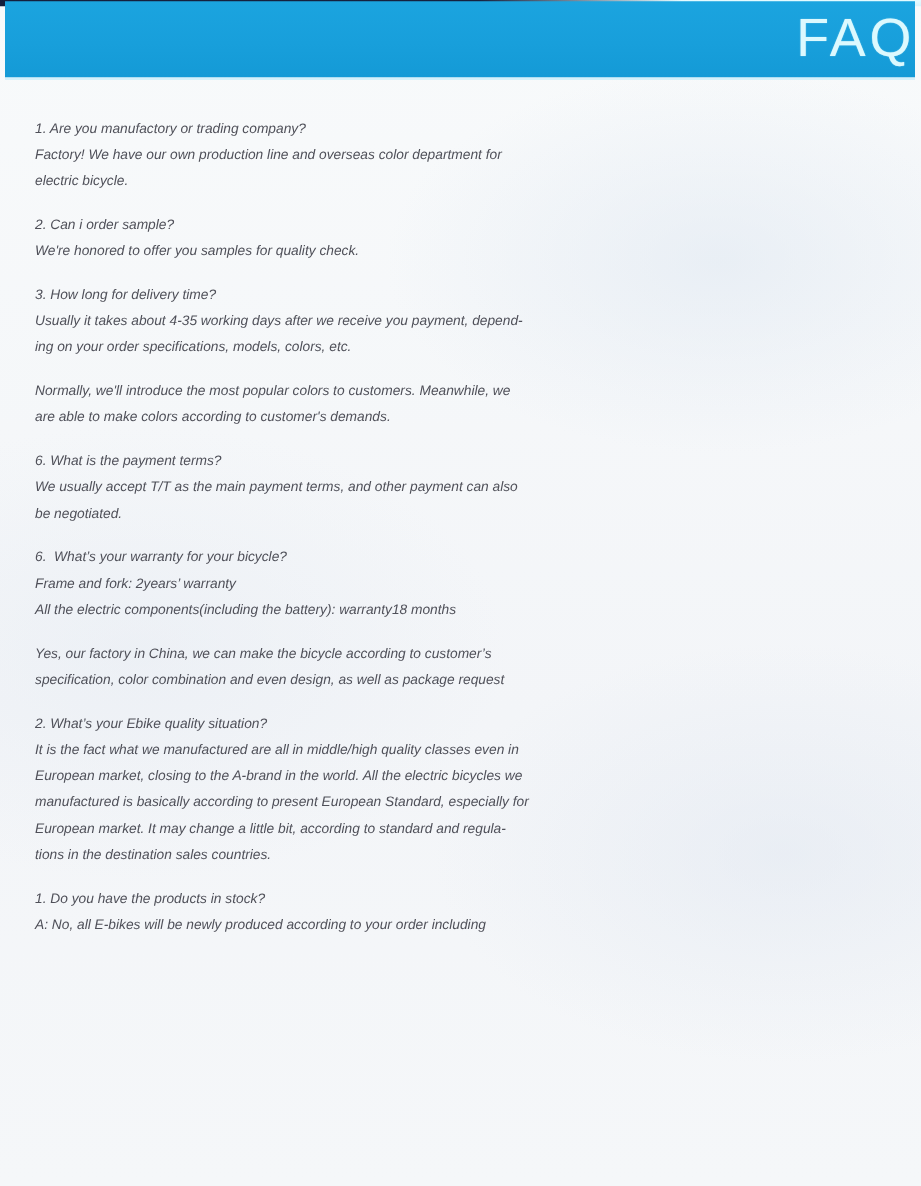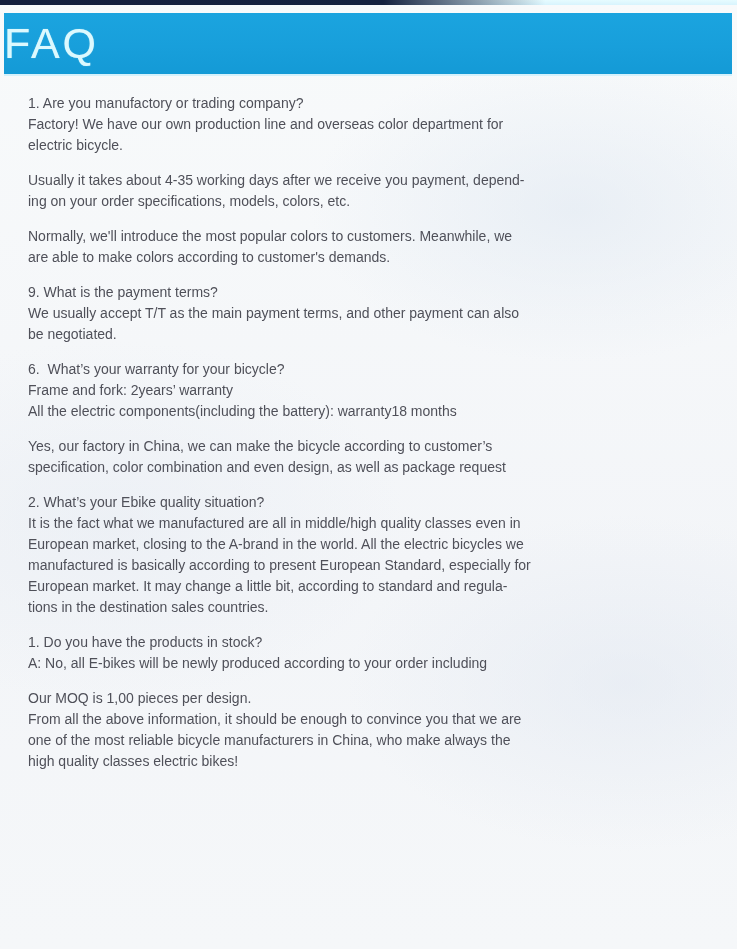--- a/index.html
+++ b/index.html
@@ -24,29 +24,29 @@
     position: absolute;
     top: 0; left: 0; right: 0;
     height: 5px;
     background:
       linear-gradient(90deg, #141f3d 0%, #15223f 52%, rgba(21,34,63,0) 74%),
       linear-gradient(180deg, #e6fbff, #d8f4fd);
   }
 
   .faq-banner {
     position: absolute;
-    top: 13px;
+    top: 1px;
     left: 4px;
     right: 5px;
     height: 63px;
     background: linear-gradient(180deg, #1ba4df 0%, #189fdb 55%, #149ad6 100%);
     border-bottom: 2px solid #d5f1fb;
     display: flex;
     align-items: center;
-    justify-content: flex-start;
+    justify-content: flex-end;
   }
 
   .banner-title {
     color: #dcf9fe;
     font-size: 43px;
     font-weight: 300;
     letter-spacing: 3px;
     line-height: 1;
     text-shadow: 0 0 1px rgba(220,249,254,0.6);
   }
@@ -58,23 +58,24 @@
     right: 5px;
     bottom: 0;
     padding: 23px 20px 10px 23px;
   }
 
   .faq-item { margin-bottom: 14px; }
 
   .faq-question,
   .faq-answer {
     color: #4f5059;
-    font-size: 14px;
+    font-size: 11px;
     line-height: 21px;
     white-space: pre-wrap;
+    font-style: italic;
   }
 </style>
 </head>
 <body>
 
 <div class="page">
 
   <div class="top-strip"></div>
 
   <div class="faq-banner">
@@ -82,33 +83,38 @@
   </div>
 
   <div class="faq-list">
 
     <section class="faq-item">
       <div class="faq-question">1. Are you manufactory or trading company?</div>
       <div class="faq-answer">Factory! We have our own production line and overseas color department for
 electric bicycle.</div>
     </section>
 
+    <section class="faq-item">
+      <div class="faq-question">2. Can i order sample?</div>
+      <div class="faq-answer">We're honored to offer you samples for quality check.</div>
+    </section>
 
     <section class="faq-item">
+      <div class="faq-question">3. How long for delivery time?</div>
       <div class="faq-answer">Usually it takes about 4-35 working days after we receive you payment, depend-
 ing on your order specifications, models, colors, etc.</div>
     </section>
 
     <section class="faq-item">
       <div class="faq-answer">Normally, we'll introduce the most popular colors to customers. Meanwhile, we
 are able to make colors according to customer's demands.</div>
     </section>
 
     <section class="faq-item">
-      <div class="faq-question">9. What is the payment terms?</div>
+      <div class="faq-question">6. What is the payment terms?</div>
       <div class="faq-answer">We usually accept T/T as the main payment terms, and other payment can also
 be negotiated.</div>
     </section>
 
     <section class="faq-item">
       <div class="faq-question">6.  What’s your warranty for your bicycle?</div>
       <div class="faq-answer">Frame and fork: 2years’ warranty
 All the electric components(including the battery): warranty18 months</div>
     </section>
 
@@ -125,20 +131,16 @@
 European market. It may change a little bit, according to standard and regula-
 tions in the destination sales countries.</div>
     </section>
 
     <section class="faq-item">
       <div class="faq-question">1. Do you have the products in stock?</div>
       <div class="faq-answer">A: No, all E-bikes will be newly produced according to your order including</div>
     </section>
 
     <section class="faq-item">
-      <div class="faq-answer">Our MOQ is 1,00 pieces per design.
-From all the above information, it should be enough to convince you that we are
-one of the most reliable bicycle manufacturers in China, who make always the
-high quality classes electric bikes!</div>
     </section>
 
   </div>
 </div>
 
 </body></html>

